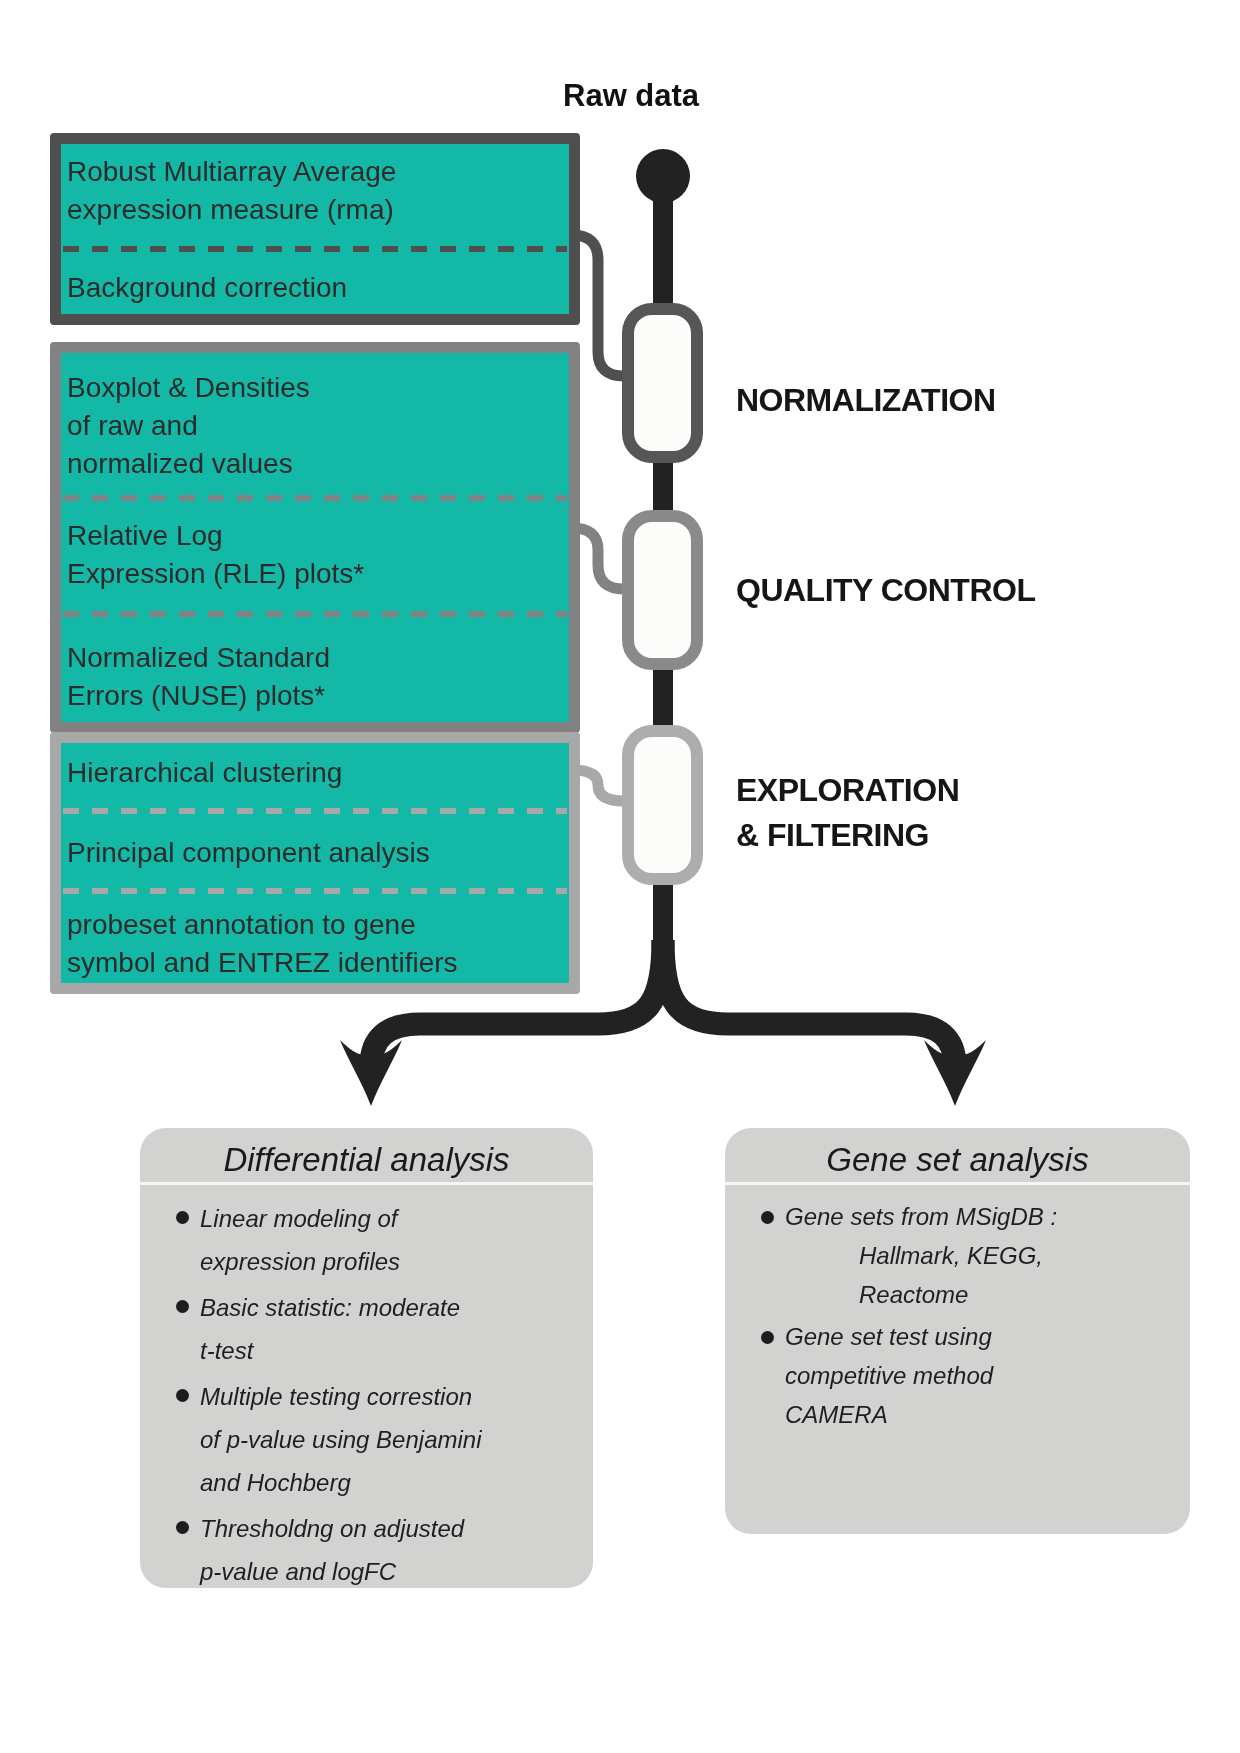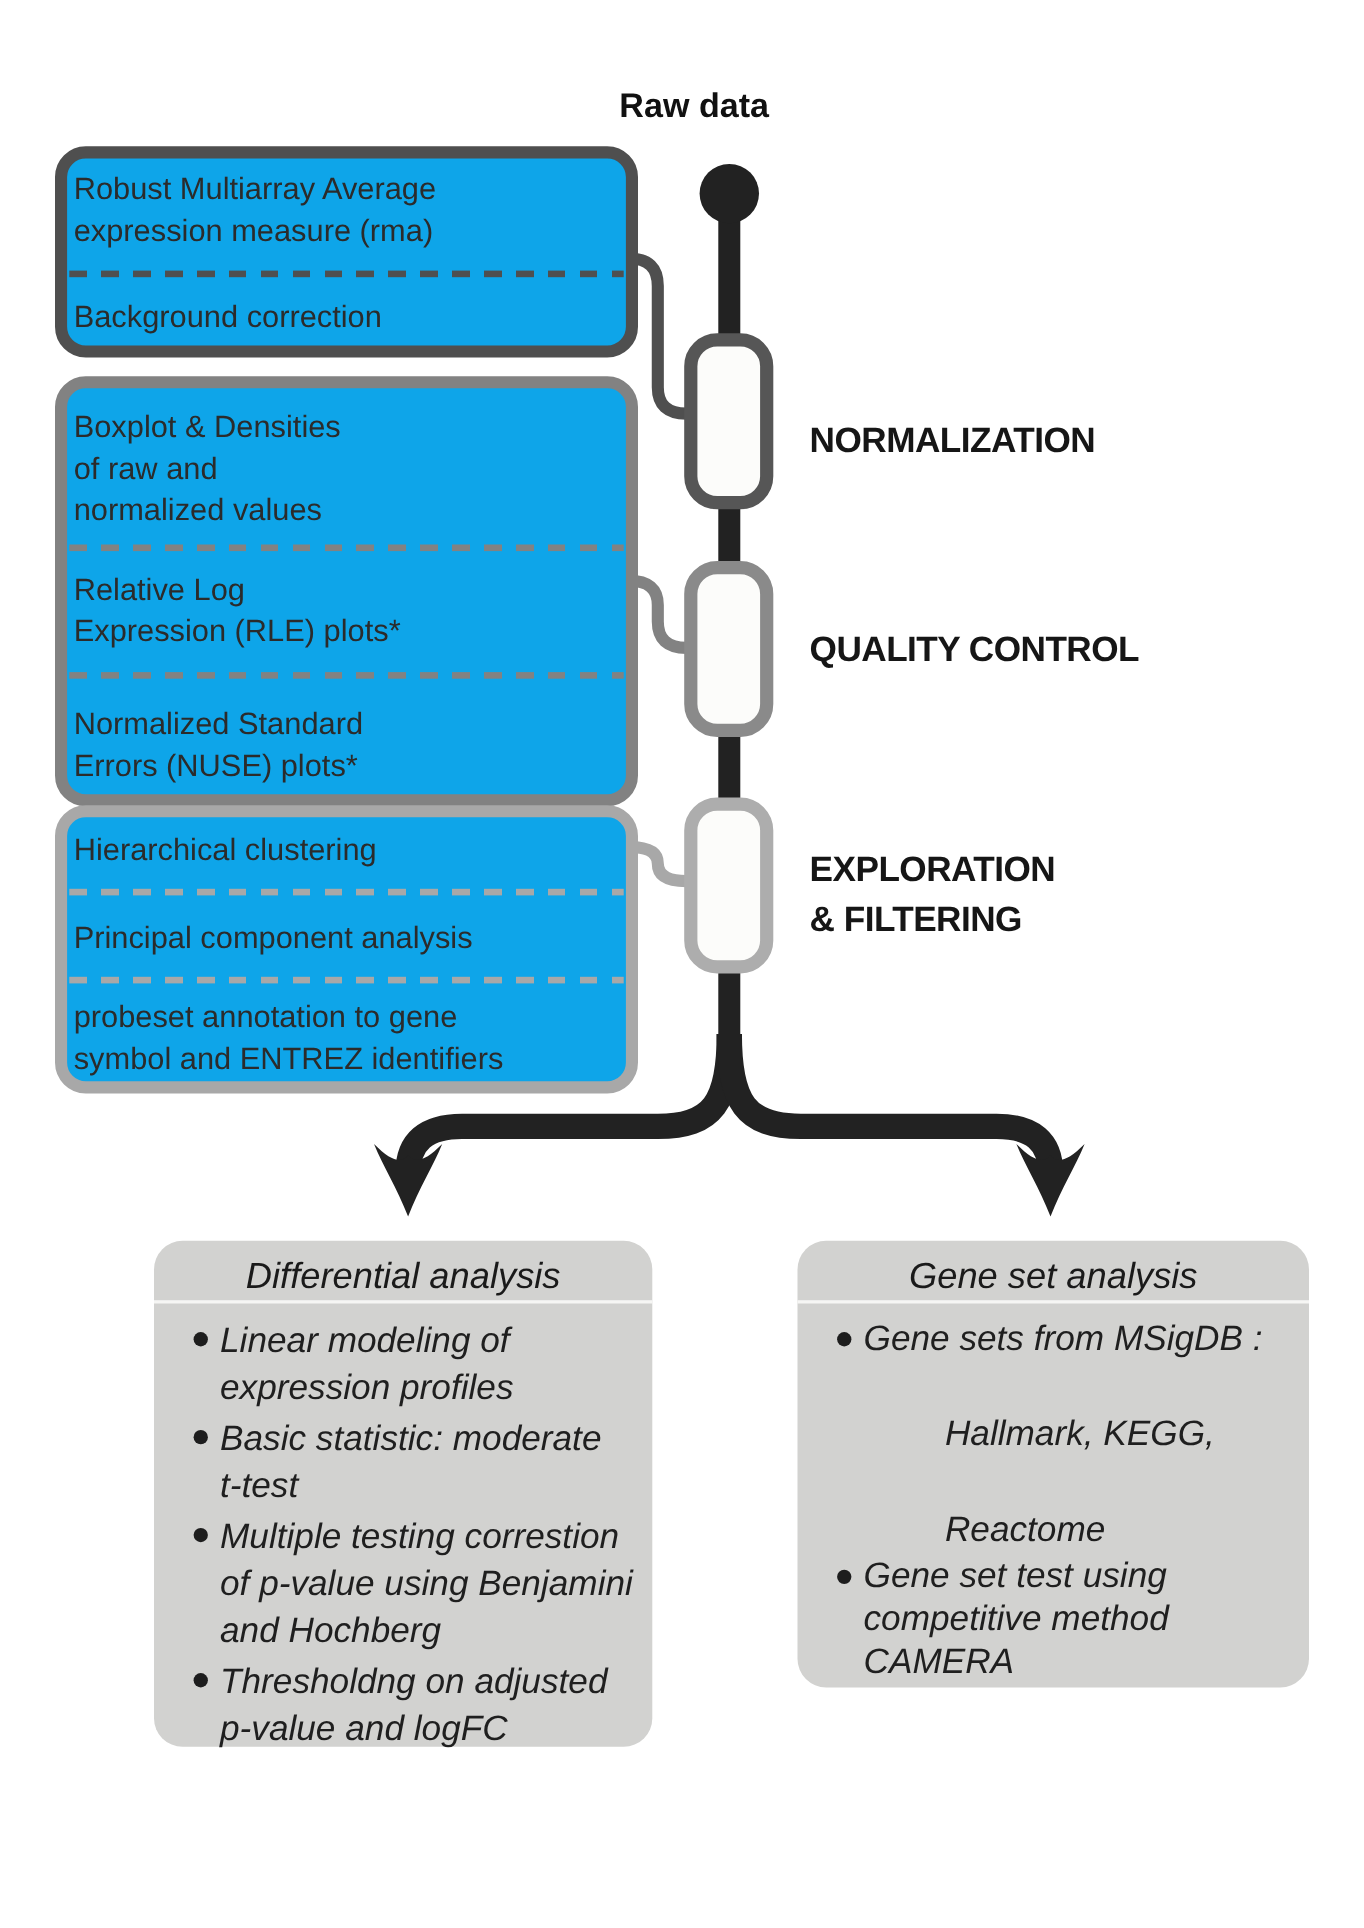--- a/index.html
+++ b/index.html
@@ -15,21 +15,21 @@
   
   .raw-label{
     position:absolute;left:563px;top:78px;width:200px;
     text-align:left;font-size:31px;font-weight:bold;color:#111;
     z-index:3;
   }
 
   
   .mbox{
     position:absolute;left:50px;width:508px;
-    background:#0ea5e9;border-radius:28px;z-index:2;
+    background:#14b8a6;border-radius:4px;z-index:2;
     box-sizing:content-box;
   }
   .mbox.b1{top:133px;height:170px;border:11px solid #4f4f4f;}
   .mbox.b2{top:342px;height:369px;border:11px solid #828282;}
   .mbox.b3{top:732px;height:240px;border:11px solid #a8a8a8;}
   .seg{
     white-space:pre-line;font-size:28px;line-height:38px;color:#2b2b2b;
     padding-left:6px;
   }
   .mbox.b1 .seg:first-of-type{padding-top:9px;}
@@ -77,23 +77,23 @@
     padding-top:13px;height:38px;
   }
   .panel-sep{height:3px;background:#f6f6f4;margin-top:3px;}
   .panel-body{padding:12px 8px 0 36px;}
   .bullet{display:flex;margin-bottom:3px;}
   .bullet .dot{
     flex:none;width:13px;height:13px;border-radius:50%;
     background:#1d1d1d;margin:14px 11px 0 0;
   }
   .blines{min-width:0;}
-  .bline{font-size:32px;line-height:43px;color:#1f1f1f;}
+  .bline{font-size:24px;line-height:43px;color:#1f1f1f;}
   .panel.right .bline{line-height:39px;}
-  .panel.right .bline.indent{padding-left:74px;margin-top:48px;}
+  .panel.right .bline.indent{padding-left:74px;}
 </style>
 </head>
 <body>
 
 <div id="stage">
 
   <svg id="flow-svg" width="1240" height="1753" viewBox="0 0 1240 1753">
 
     <line x1="663" y1="176" x2="663" y2="955" stroke="#222222" stroke-width="20"></line>
 

